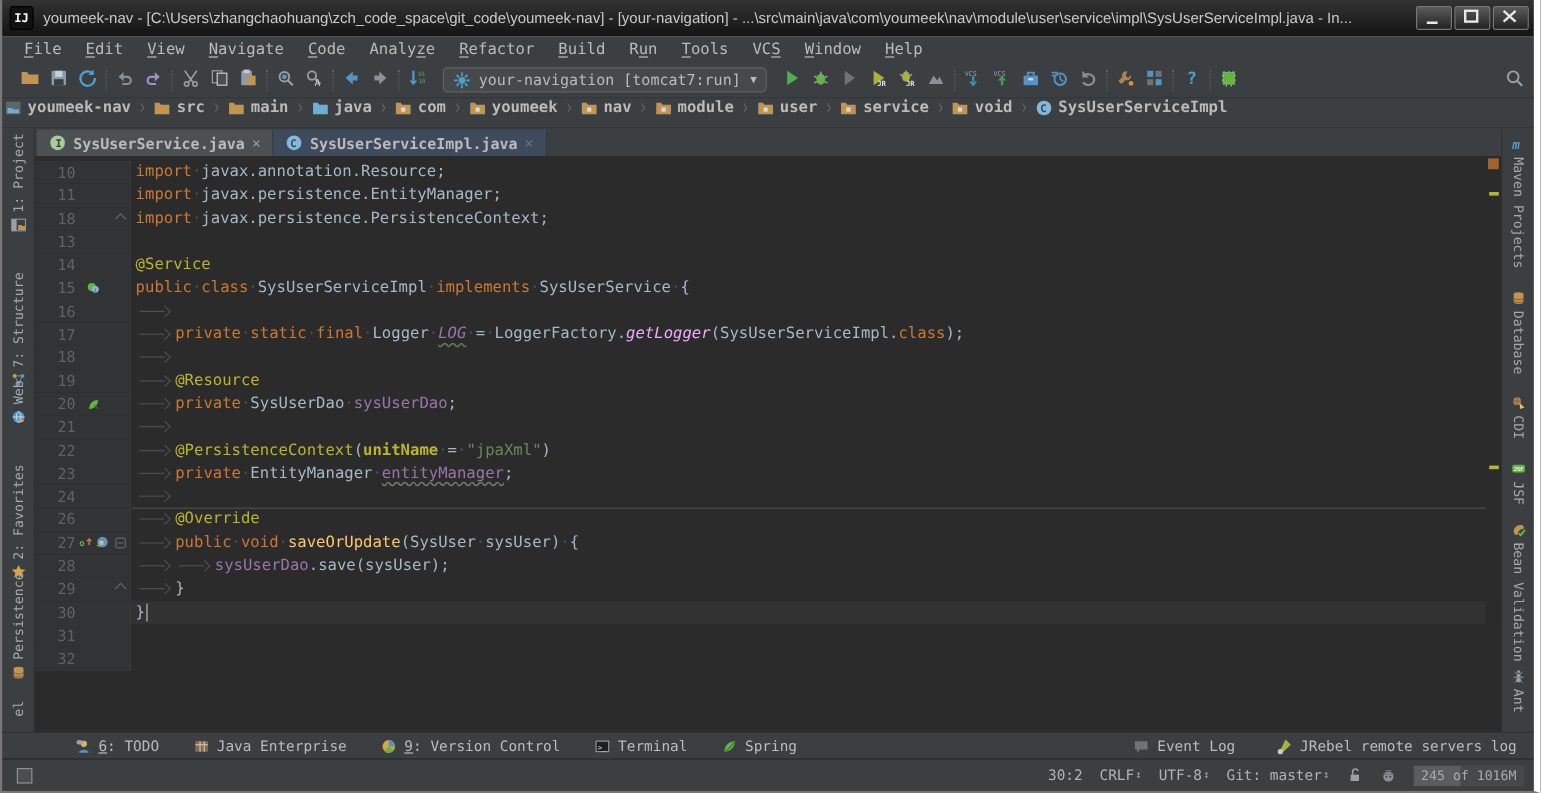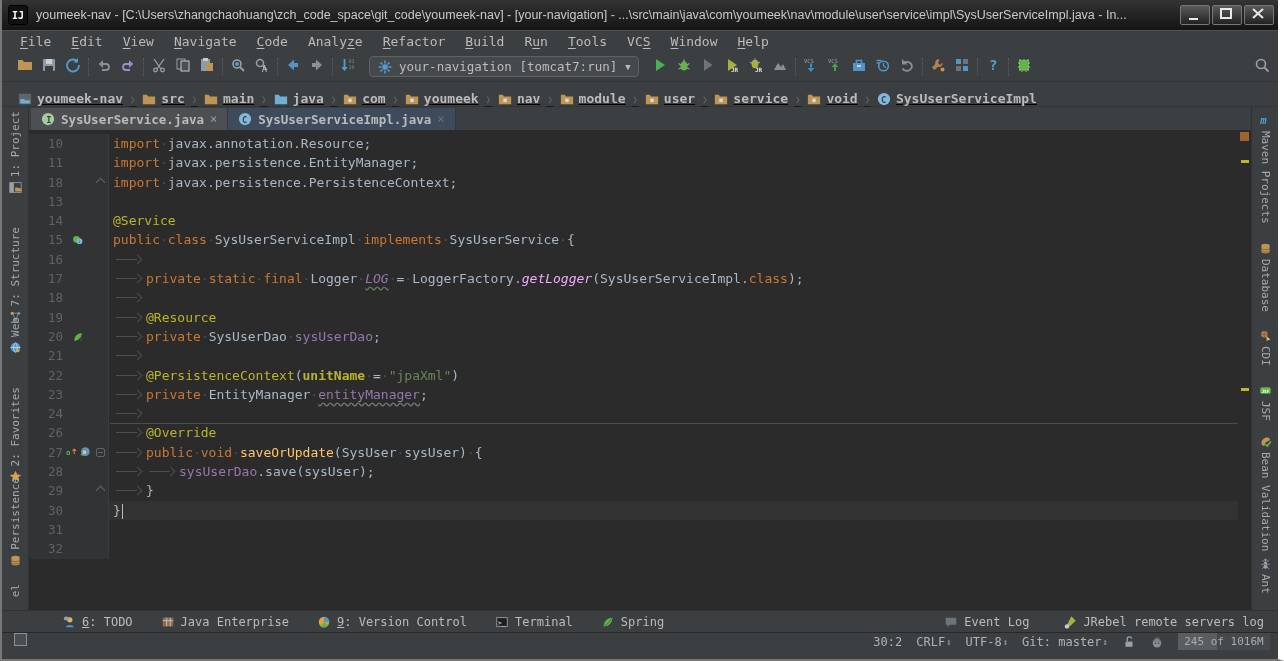--- a/index.html
+++ b/index.html
@@ -32,22 +32,22 @@
   .tb-group { display:flex; align-items:center; gap:8px; padding:0 7px; }
   .tb-sep { width:1px; height:18px; border-left:1px dotted #5A5E60; }
   .icon { display:inline-flex; width:16px; height:16px; align-items:center; justify-content:center; }
   .icon svg { width:16px; height:16px; }
   .run-combo { display:flex; align-items:center; gap:6px; background:#45494B; border:1px solid #5E6264;
                border-radius:4px; height:21px; padding:0 7px; margin:0 6px; color:#BBBBBB; font-size:12.5px; }
   .combo-arrow { color:#BBBBBB; font-size:9px; margin-left:2px; }
   .tb-spacer { flex:1; }
 
   
-  .navbar { height:25px; background:#3C3F41; display:flex; align-items:flex-end; padding-left:16px; flex:none;
-            border-bottom:1px solid #333638;text-decoration:underline; }
+  .navbar { height:25px; background:#3C3F41; display:flex; align-items:flex-start; padding-left:2px; flex:none;
+            border-bottom:1px solid #333638; }
   .crumb { display:flex; align-items:center; gap:5px; color:#BBBBBB; font-size:13px; font-weight:bold; }
   .crumb .icon, .crumb .icon svg { width:14px; height:14px; }
   .crumb-sep { color:#5F6568; font-size:12px; margin:0 6px; transform:scaleY(1.5); display:inline-block; }
 
   
   .main { flex:1; display:flex; min-height:0; }
   .strip { width:27px; background:#3C3F41; position:relative; flex:none; }
   .strip.left { border-right:1px solid #323232; }
   .strip.right { border-left:1px solid #323232; }
   .strip-item { position:absolute; left:0; width:100%; display:flex; flex-direction:column; align-items:center; gap:4px; }
@@ -106,21 +106,21 @@
 
   
   .bottombar { height:22px; background:#3C3F41; border-top:1px solid #323232; display:flex; align-items:center;
                flex:none; font-size:12px; color:#BBBBBB; padding:0 14px 0 60px; }
   .bb-item { display:flex; align-items:center; gap:6px; margin-right:28px; white-space:nowrap; }
   .bb-item .icon, .bb-item .icon svg { width:14px; height:14px; }
   .bb-right { margin-left:auto; display:flex; }
   .bb-right .bb-item { margin-right:0; margin-left:34px; }
 
   
-  .statusbar { height:27px; background:#3C3F41; border-top:1px solid #282828; display:flex; align-items:flex-start;
+  .statusbar { height:27px; background:#3C3F41; border-top:1px solid #282828; display:flex; align-items:center;
                flex:none; font-size:12px; color:#B0B3B5; padding:0 8px; }
   .sb-toggle { width:13px; height:13px; border:1px solid #8A8F93; background:#4A4E50; margin-left:4px; }
   .sb-right { margin-left:auto; display:flex; align-items:center; gap:14px; }
   .updown { font-size:9px; color:#9AA0A6; margin-left:1px; }
   .sb-field { display:flex; align-items:center; white-space:nowrap; }
   .mem { position:relative; width:92px; height:17px; background:#45494B; overflow:hidden; }
   .mem-fill { position:absolute; left:0; top:0; bottom:0; background:#5A5E60; }
   .mem-text { position:absolute; inset:0; display:flex; align-items:center; justify-content:center;
               font-size:11px; color:#A9ACAE; }
   .sb-field .icon, .sb-field .icon svg { width:14px; height:14px; }

